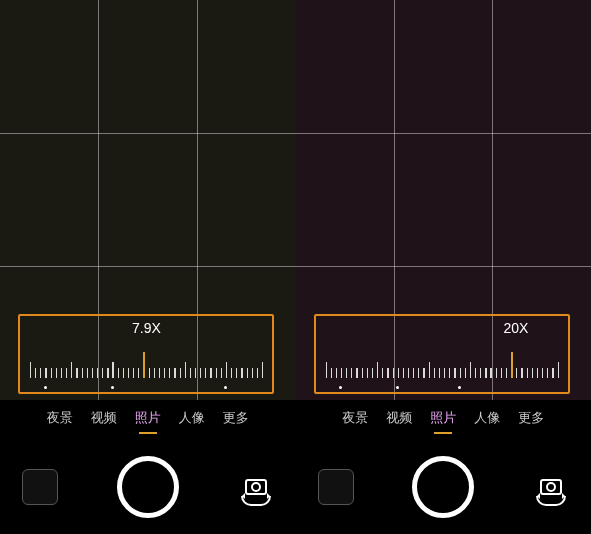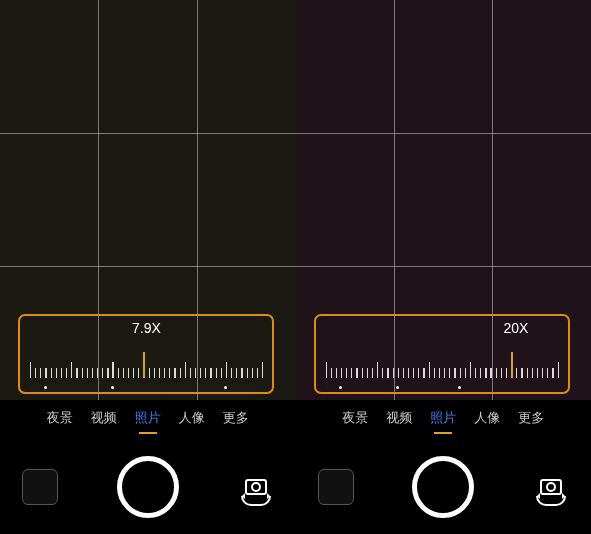--- a/index.html
+++ b/index.html
@@ -30,21 +30,21 @@
   }
   .grid-v { width: 1px; height: 100%; top: 0; }
   .grid-h { height: 1px; width: 100%; left: 0; }
   .zoom-box {
     position: absolute;
     left: 18px;
     bottom: 6px;
     width: 256px;
     height: 80px;
     border: 2px solid #e08a1e;
-    border-radius: 7px;
+    border-radius: 2px;
   }
   .zoom-label {
     position: absolute;
     top: 4px;
     color: #fff;
     font-size: 14px;
     font-weight: 500;
   }
   .ticks {
     position: absolute;
@@ -84,21 +84,21 @@
     gap: 18px;
     align-items: center;
   }
   .mode {
     font-size: 13px;
     color: #ccc;
     position: relative;
     padding-bottom: 4px;
   }
   .mode.active {
-    color: #3b82f6;
+    color: #f0abfc;
   }
   .mode.active::after {
     content: "";
     position: absolute;
     left: 50%;
     transform: translateX(-50%);
     bottom: -3px;
     width: 18px;
     height: 2px;
     background: #e0a02a;

